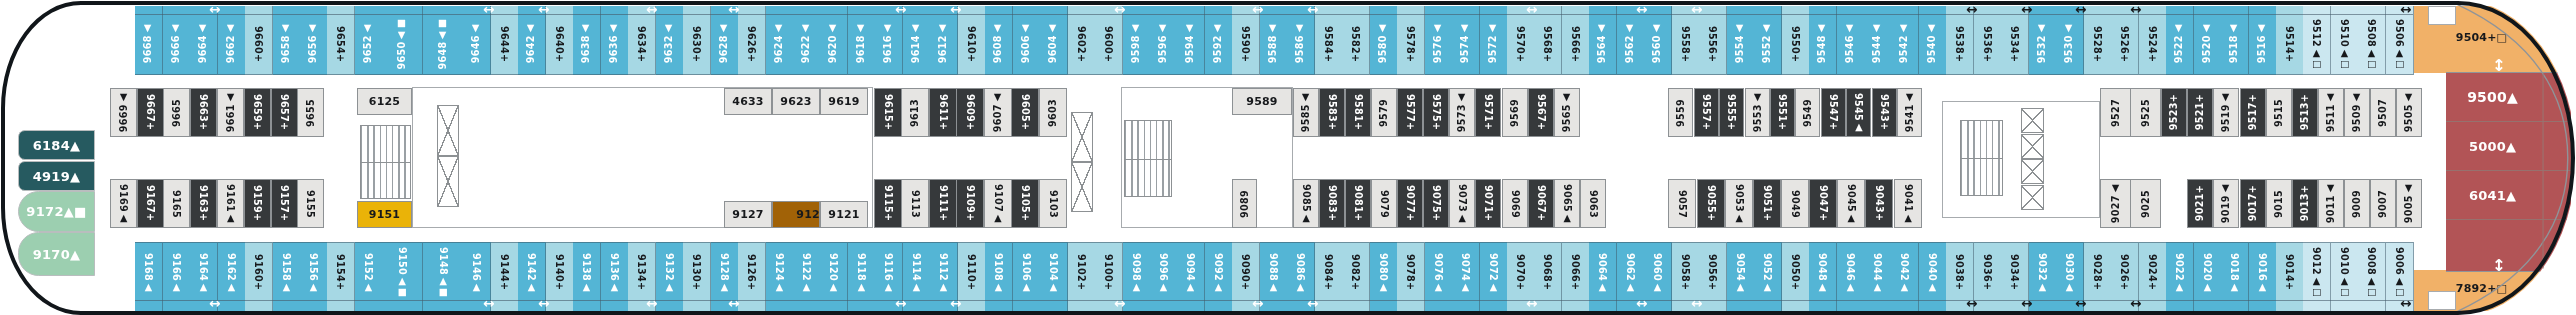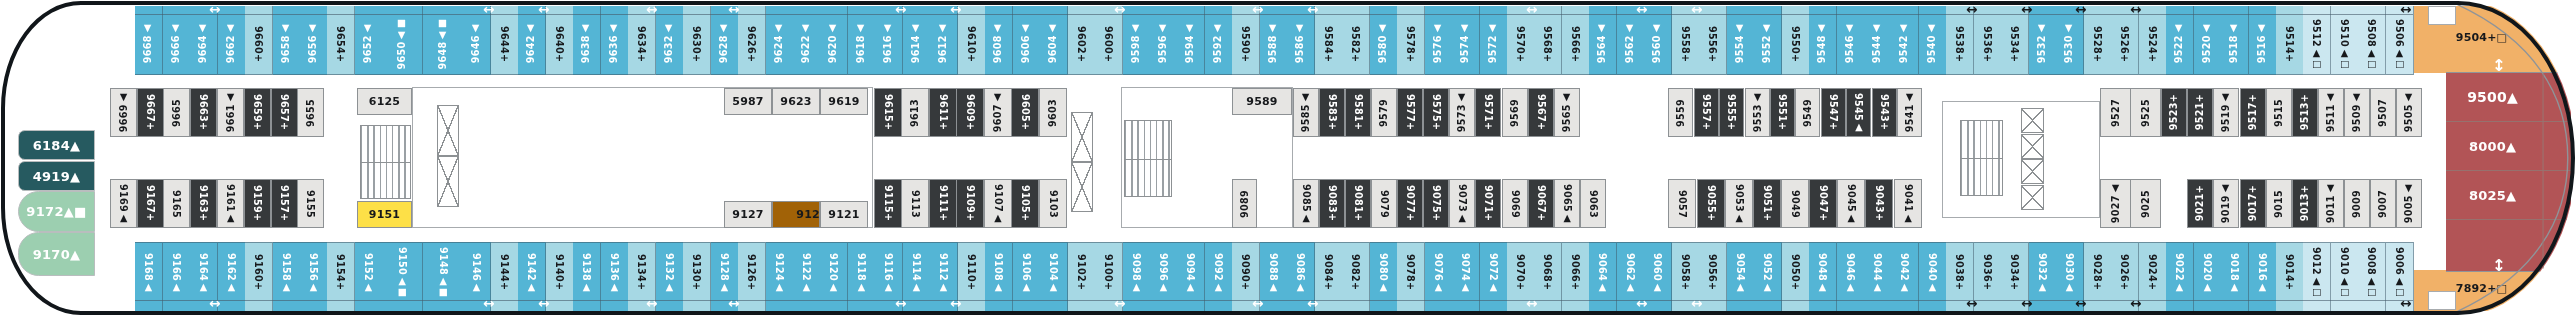--- a/index.html
+++ b/index.html
@@ -36,24 +36,24 @@
       <div class="corr" style="left: 412px; top: 87px; width: 461px; height: 141px;"></div>
       <div class="corr" style="left: 1121px; top: 87px; width: 172px; height: 141px;"></div>
       <div class="corr" style="left: 1942px; top: 101px; width: 158px; height: 117px;"></div>
       <div class="cab" style="left: 2413px; top: 5.5px; width: 159px; height: 67px; background: rgb(241, 177, 104);"></div>
       <div class="cab" style="left: 2413px; top: 270px; width: 159px; height: 41px; background: rgb(241, 177, 104);"></div>
       <div class="" style="position: absolute; left: 2446px; top: 72px; width: 125px; height: 198px; background: rgb(178, 84, 86); border-top: 1px solid rgb(143, 148, 153); border-bottom: 1px solid rgb(143, 148, 153);">
         <div class="redrow" style="position: relative; width: 100%; height: 49px; padding-right: 32px;">
           <span class="htxt wtx" style="font-size: 14px;">9500▲</span>
         </div>
         <div class="redrow" style="position: relative; width: 100%; height: 49px; padding-right: 32px;">
-          <span class="htxt wtx" style="font-size: 13px;">8000▲</span>
+          <span class="htxt wtx" style="font-size: 13px;">5000▲</span>
         </div>
         <div class="redrow" style="position: relative; width: 100%; height: 49px; padding-right: 32px;">
-          <span class="htxt wtx" style="font-size: 13px;">8025▲</span>
+          <span class="htxt wtx" style="font-size: 13px;">6041▲</span>
         </div>
       </div>
       <div class="bowlabel" style="left: 2423px; top: 29px; width: 117px; color: rgb(23, 25, 28);"><span class="htxt dtx">9504+□</span></div>
       <div class="bowlabel" style="left: 2423px; top: 280px; width: 117px; color: rgb(23, 25, 28);"><span class="htxt dtx">7892+□</span></div>
       <div class="harr" style="left: 2492px; top: 58px; color: rgb(255, 255, 255); font-size: 16.5px;">↕</div>
       <div class="harr" style="left: 2492px; top: 258px; color: rgb(255, 255, 255); font-size: 16.5px;">↕</div>
       <div class="corr" style="left: 2428px; top: 5.5px; width: 27.5px; height: 19px;"></div>
       <div class="corr" style="left: 2428px; top: 291px; width: 27.5px; height: 19px;"></div>
       <div class="cab stern mid" style="left: 18px; top: 130px; width: 77px; height: 30px; background: rgb(38, 90, 96);">
         <span class="htxt wtx">6184▲</span>
@@ -582,21 +582,21 @@
       <div class="cab inner" style="left: 271px; top: 88px; width: 27px; height: 49px; background: rgb(54, 57, 59);">
         <span class="vtxt wtx">9657+</span>
       </div>
       <div class="cab inner" style="left: 297px; top: 88px; width: 27px; height: 49px; background: rgb(230, 229, 227);">
         <span class="vtxt up dtx">9655</span>
       </div>
       <div class="cab inner" style="left: 357px; top: 88px; width: 55px; height: 27px; background: rgb(230, 229, 227);">
         <span class="htxt dtx">6125</span>
       </div>
       <div class="cab inner" style="left: 724px; top: 88px; width: 48px; height: 27px; background: rgb(230, 229, 227);">
-        <span class="htxt dtx">5987</span>
+        <span class="htxt dtx">4633</span>
       </div>
       <div class="cab inner" style="left: 772px; top: 88px; width: 48px; height: 27px; background: rgb(230, 229, 227);">
         <span class="htxt dtx">9623</span>
       </div>
       <div class="cab inner" style="left: 820px; top: 88px; width: 48px; height: 27px; background: rgb(230, 229, 227);">
         <span class="htxt dtx">9619</span>
       </div>
       <div class="cab inner" style="left: 874px; top: 88px; width: 27.5px; height: 49px; background: rgb(54, 57, 59);">
         <span class="vtxt wtx">9615+</span>
       </div>
@@ -737,21 +737,21 @@
       </div>
       <div class="cab inner" style="left: 244px; top: 179px; width: 27px; height: 49px; background: rgb(54, 57, 59);">
         <span class="vtxt wtx">9159+</span>
       </div>
       <div class="cab inner" style="left: 271px; top: 179px; width: 27px; height: 49px; background: rgb(54, 57, 59);">
         <span class="vtxt wtx">9157+</span>
       </div>
       <div class="cab inner" style="left: 297px; top: 179px; width: 27px; height: 49px; background: rgb(230, 229, 227);">
         <span class="vtxt dtx">9155</span>
       </div>
-      <div class="cab inner" style="left: 357px; top: 201px; width: 55px; height: 27px; background: #fde047;">
+      <div class="cab inner" style="left: 357px; top: 201px; width: 55px; height: 27px; background: #eab308;">
         <span class="htxt dtx">9151</span>
       </div>
       <div class="cab inner" style="left: 724px; top: 201px; width: 48px; height: 27px; background: rgb(230, 229, 227);">
         <span class="htxt dtx">9127</span>
       </div>
       <div class="cab inner" style="left: 772px; top: 201px; width: 48px; height: 27px; background: #a16207; padding-left: 32px;">
         <span class="htxt dtx">9123</span>
       </div>
       <div class="cab inner" style="left: 820px; top: 201px; width: 48px; height: 27px; background: rgb(230, 229, 227);">
         <span class="htxt dtx">9121</span>

